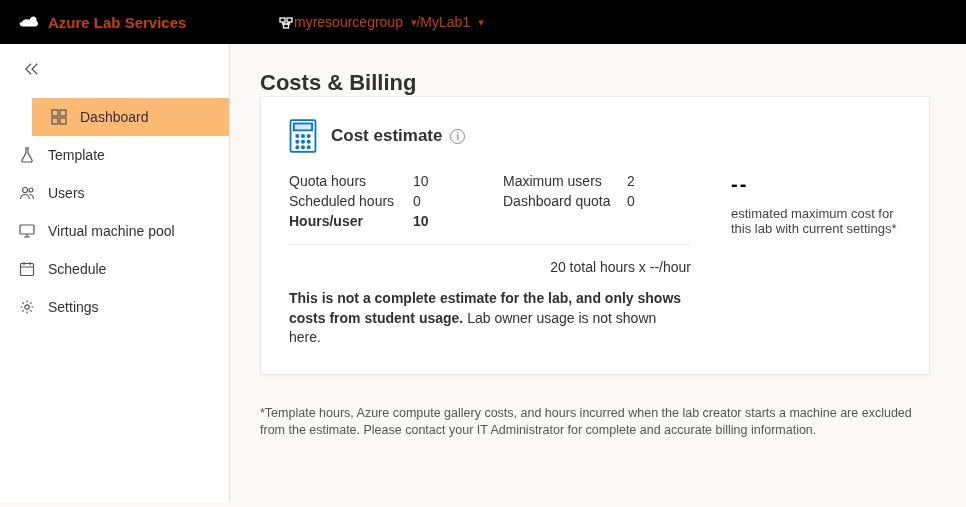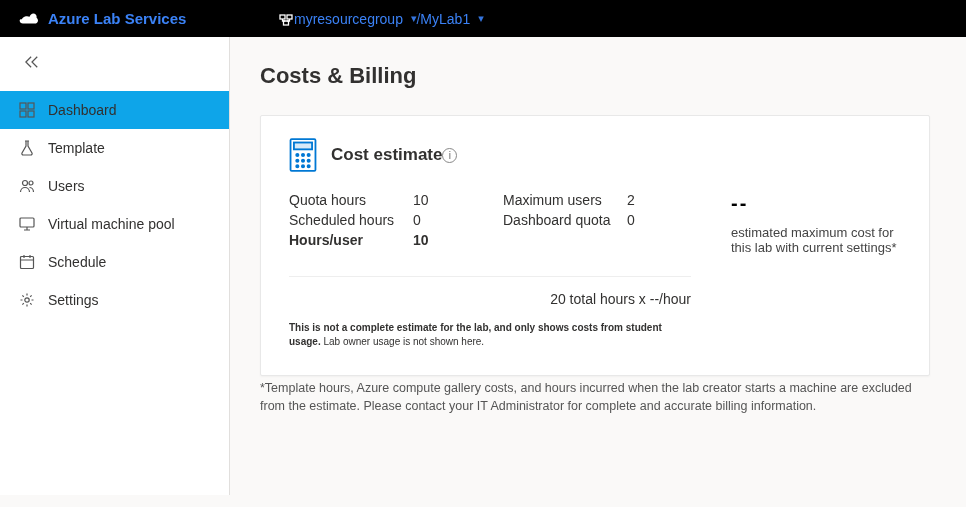--- a/index.html
+++ b/index.html
@@ -7,22 +7,22 @@
     font-family: "Segoe UI", -apple-system, sans-serif;
     font-size: 14px;
     color: #323130;
     background: #faf9f8;
     width: 966px;
     height: 507px;
     overflow: hidden;
   }
   .topbar {
     background: #000;
-    color: #3b82f6;
-    height: 37px;
+    color: #c2410c;
+    height: 44px;
     display: flex;
     align-items: center;
     padding: 0 16px;
     gap: 12px;
   }
   .brand {
     display: flex;
     align-items: center;
     gap: 10px;
     font-weight: 600;
@@ -67,35 +67,34 @@
   }
   .nav-item {
     display: flex;
     align-items: center;
     gap: 12px;
     padding: 10px 18px;
     cursor: pointer;
     font-size: 14px;
     color: #323130;
   }
-  .nav-item.active { background: #0ea5e9; }
+  .nav-item.active { background: #fdba74; margin-left: 32px; }
   .nav-icon {
     width: 18px; height: 18px;
     display:flex; align-items:center; justify-content:center;
     color:#555;
   }
   .main {
     flex: 1;
     padding: 26px 36px 12px 30px;
     overflow: auto;
   }
   h1.page-title {
     font-size: 22px;
     font-weight: 700;
-    margin-bottom: 26px;
   }
   .card {
     background: #fff;
     border: 1px solid #e8e8e8;
     border-radius: 2px;
     padding: 22px 28px 26px 28px;
     box-shadow: 0 1px 2px rgba(0,0,0,.04);
   }
   .card-head {
     display:flex;
@@ -105,21 +104,21 @@
   }
   .calc-icon {
     width: 28px; height: 34px;
     color:#0078d4;
   }
   .card-title {
     font-size: 17px;
     font-weight: 600;
     display:flex;
     align-items:center;
-    gap: 0;
+    gap: 8px;
   }
   .info-icon {
     width:15px; height:15px;
     border:1px solid #888;
     border-radius:50%;
     display:inline-flex;
     align-items:center; justify-content:center;
     font-size:10px;
     color:#666;
     font-weight:400;
@@ -128,21 +127,21 @@
   .card-body {
     display:flex;
     gap: 40px;
   }
   .metrics {
     flex: 1;
   }
   .metrics-row {
     display:flex;
     gap: 60px;
-    padding-bottom: 28px;
+    padding-bottom: 15px;
     border-bottom: 1px solid #eee;
     margin-bottom: 14px;
   }
   .metric-col {
     display:flex;
     flex-direction:column;
     gap: 4px;
   }
   .kv {
     display:flex;
@@ -151,41 +150,41 @@
   }
   .kv .k { width: 110px; color:#323130; }
   .kv .v { width: 30px; }
   .kv.bold .k, .kv.bold .v { font-weight: 700; }
   .rate-line {
     font-size: 14px;
     margin-bottom: 14px;
     text-align: right;
   }
   .disclaim {
-    font-size: 10px;
+    font-size: 14px;
     line-height: 1.4;
     max-width: 400px;
   }
   .disclaim .b { font-weight: 700; }
   .estimate-box {
     width: 170px;
     font-size: 13px;
     color:#444;
   }
   .estimate-value {
     font-size: 20px;
     font-weight: 700;
     color:#000;
     letter-spacing: 2px;
     margin-bottom: 10px;
   }
   .footnote {
     font-size: 12.5px;
     color: #555;
-    margin-top: 4px;
+    margin-top: 30px;
     line-height: 1.4;
     max-width: 680px;
   }
 </style>
 </head>
 <body>
 
 <div class="topbar">
   <div class="brand">
     <span class="brand-icon">

